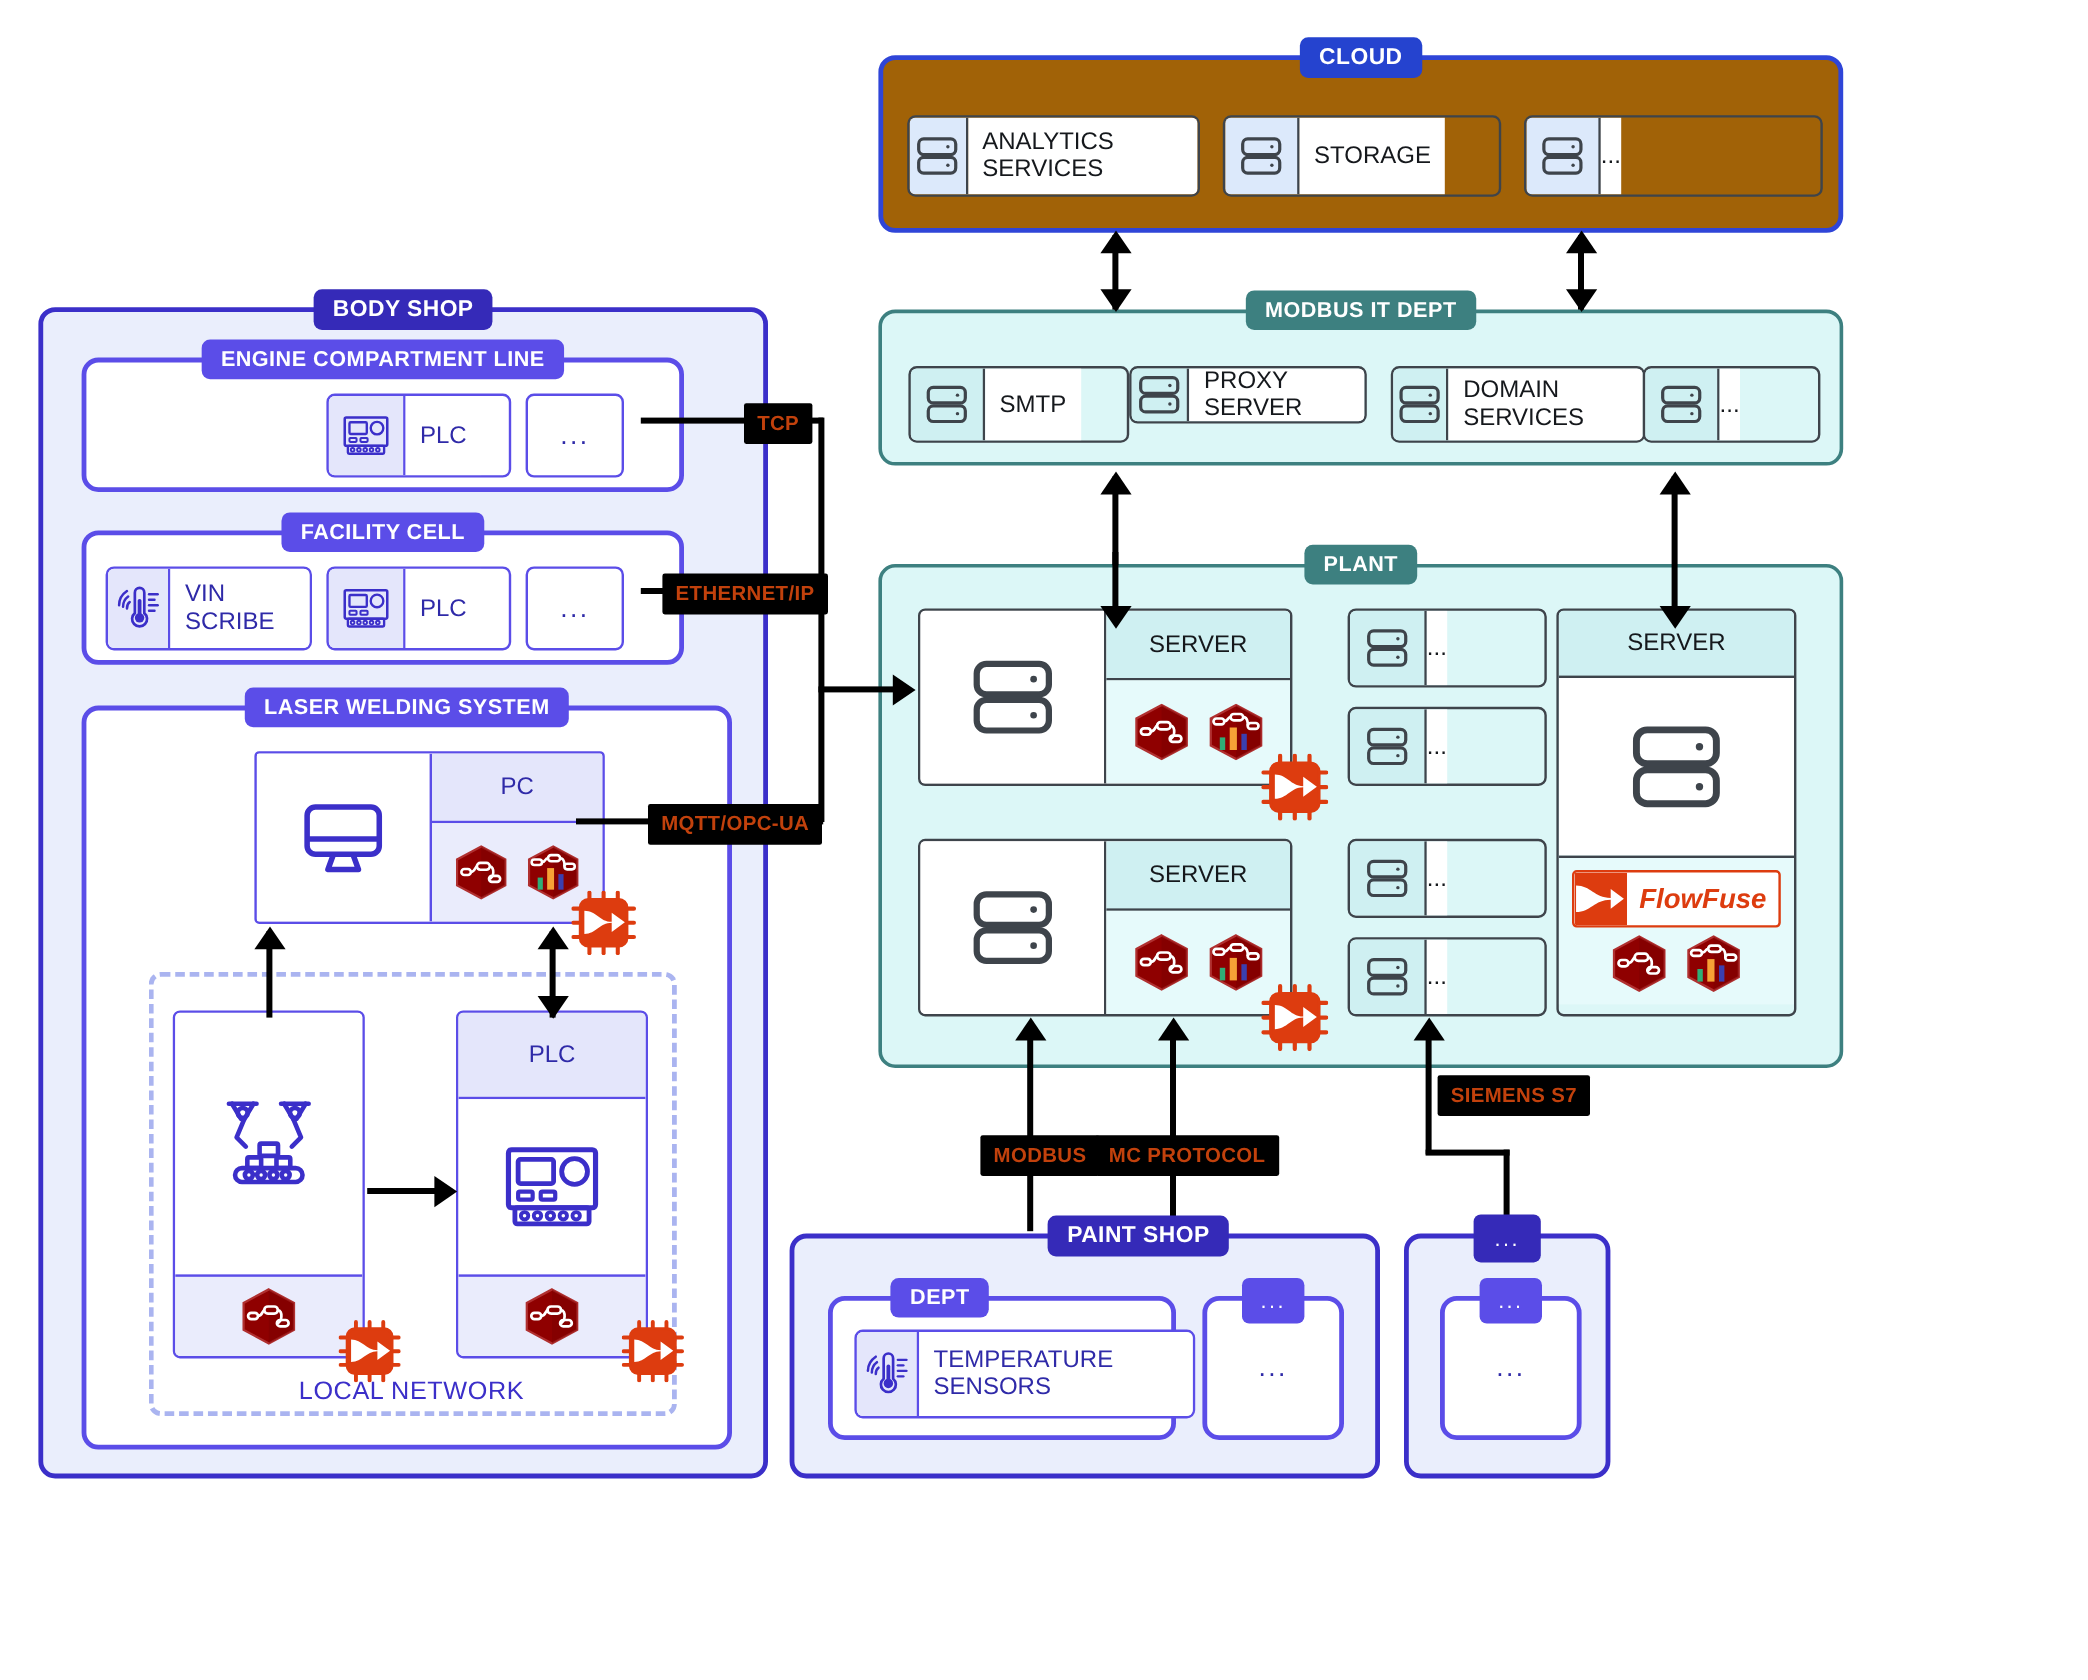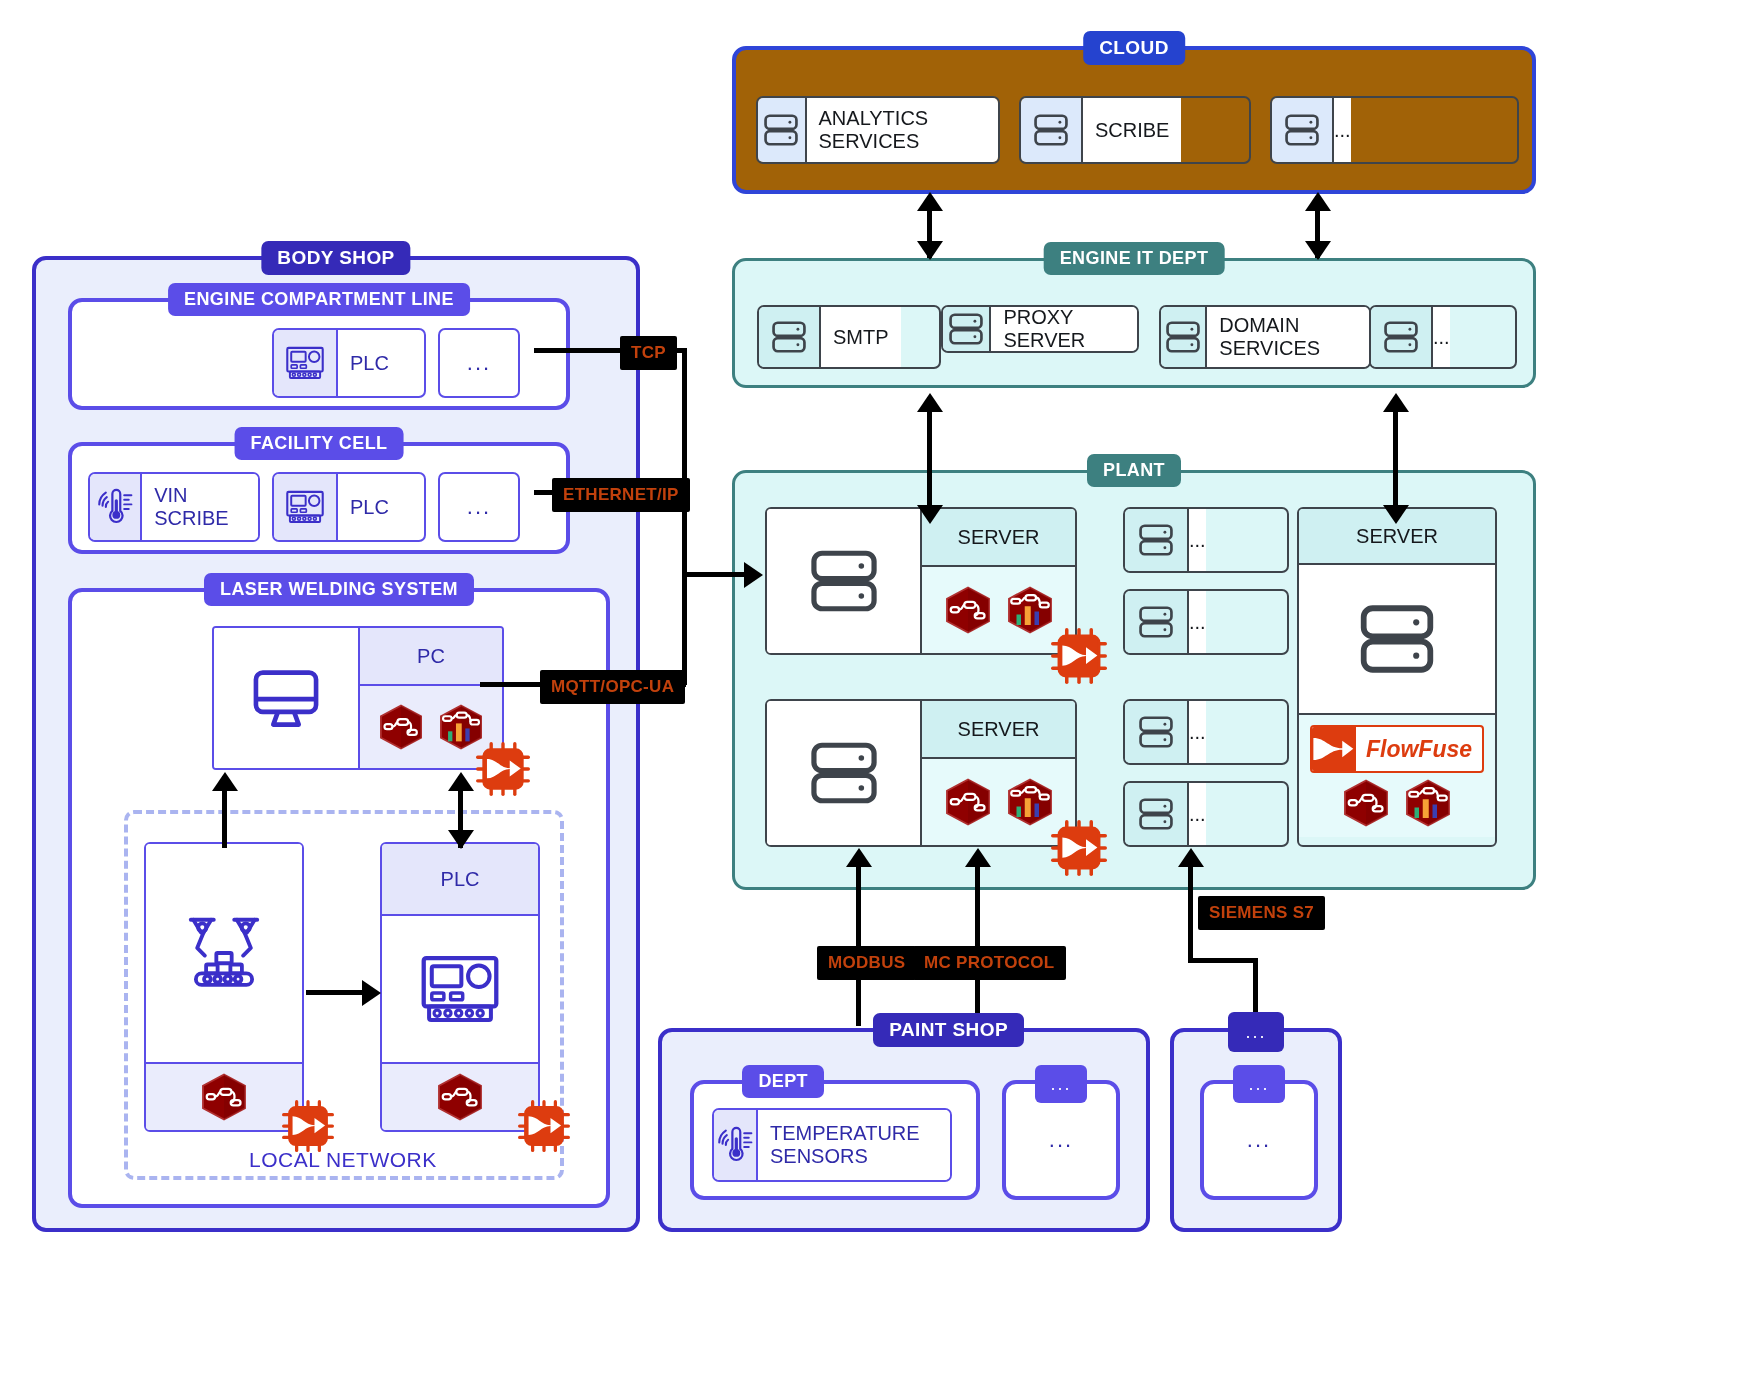--- a/index.html
+++ b/index.html
@@ -227,21 +227,21 @@
         </div>
       <div class="lpane">ANALYTICS SERVICES</div>
     </div>
 
     <div class="card v-dark" style="left:283px;top:46px;width:232px;height:68px;">
       <div class="ipane" style="width:62px;">
         <svg width="38" height="38">
             <use href="#ic-server"></use>
           </svg>
         </div>
-      <div class="lpane">SCRIBE</div>
+      <div class="lpane">STORAGE</div>
     </div>
 
     <div class="card v-dark center" style="left:534px;top:46px;width:249px;height:68px;">
       <div class="ipane" style="width:62px;">
         <svg width="38" height="38">
             <use href="#ic-server"></use>
           </svg>
         </div>
       <div class="lpane">...</div>
     </div>
@@ -249,21 +249,21 @@
 
   <div class="ln lnv" style="left:927px;top:196px;height:62px;"></div>
   <div class="arrow ar-up" style="left:917px;top:192px;"></div>
   <div class="arrow ar-dn" style="left:917px;top:241px;"></div>
 
   <div class="ln lnv" style="left:1315px;top:196px;height:62px;"></div>
   <div class="arrow ar-up" style="left:1305px;top:192px;"></div>
   <div class="arrow ar-dn" style="left:1305px;top:241px;"></div>
 
   <div class="grp teal" style="left:732px;top:258px;width:804px;height:130px;">
-    <div class="gtitle">ENGINE IT DEPT</div>
+    <div class="gtitle">MODBUS IT DEPT</div>
 
     <div class="card v-tealdev" style="left:22px;top:44px;width:184px;height:64px;">
       <div class="ipane" style="width:62px;">
         <svg width="38" height="38">
             <use href="#ic-server"></use>
           </svg>
         </div>
       <div class="lpane">SMTP</div>
     </div>
 
@@ -580,21 +580,21 @@
   <div class="arrow ar-up" style="left:1178px;top:848px;"></div>
   <div class="ln lnh" style="left:1188px;top:958px;width:70px;"></div>
   <div class="ln lnv" style="left:1253px;top:958px;height:70px;"></div>
   <div class="proto" style="left:1198px;top:896px;">SIEMENS S7</div>
 
   <div class="grp indigo" style="left:658px;top:1028px;width:492px;height:204px;">
     <div class="gtitle" style="left:auto;right:122px;transform:none;">PAINT SHOP</div>
 
     <div class="grp indigo2" style="left:28px;top:48px;width:290px;height:120px;">
       <div class="gtitle" style="left:auto;right:152px;transform:none;">DEPT</div>
-      <div class="card v-ind" style="left:18px;top:24px;width:240px;height:74px;">
+      <div class="card v-ind" style="left:18px;top:24px;width:284px;height:74px;">
         <div class="ipane" style="width:64px;">
           <svg width="42" height="42">
               <use href="#ic-thermo"></use>
             </svg>
           </div>
         <div class="lpane">TEMPERATURE SENSORS</div>
       </div>
     </div>
 
     <div class="grp indigo2" style="left:340px;top:48px;width:118px;height:120px;">

